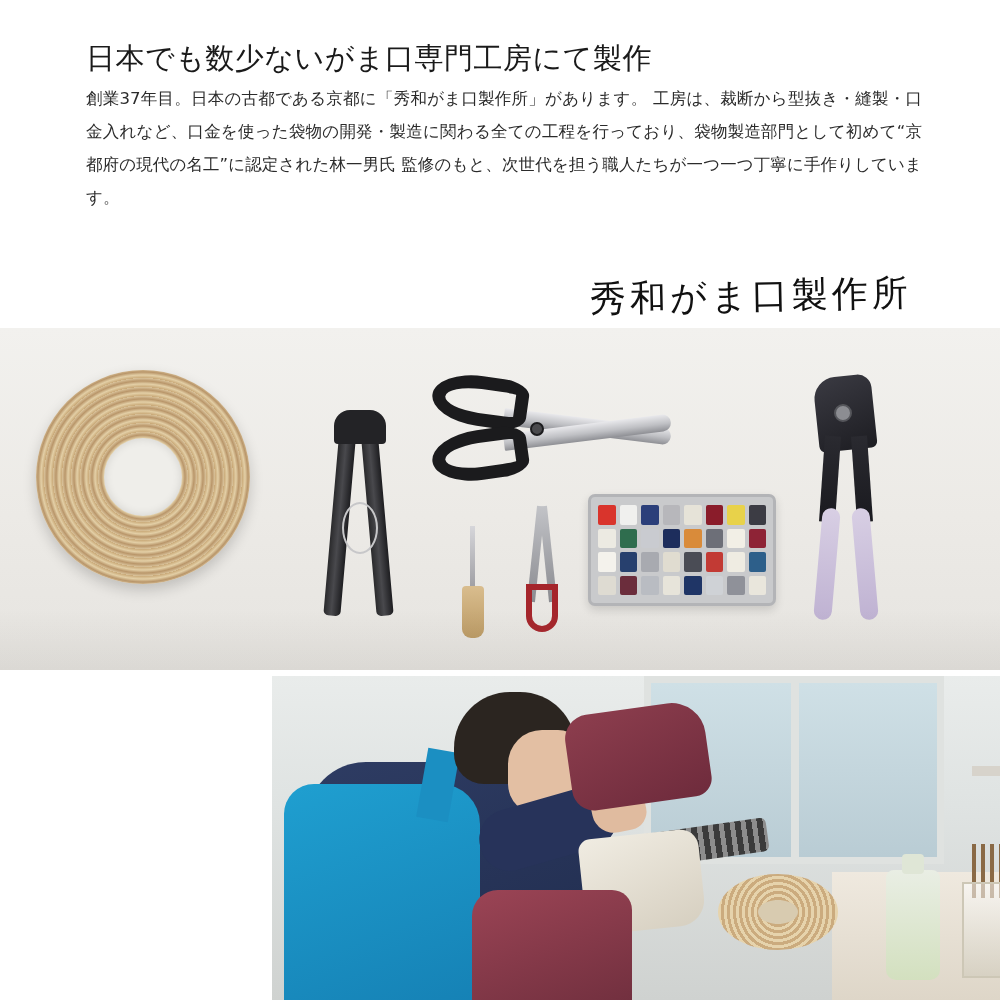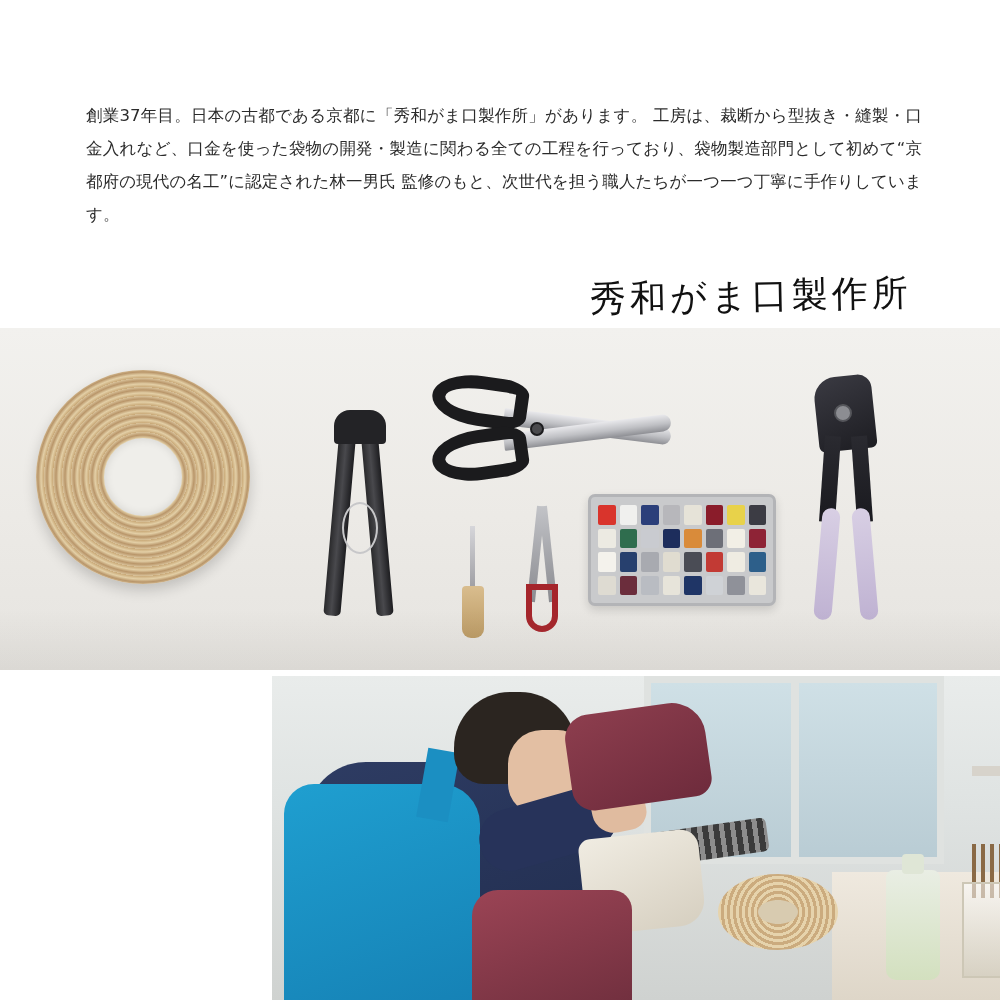--- a/index.html
+++ b/index.html
@@ -29,21 +29,21 @@
     letter-spacing: 0.5px;
     color: #1a1a1a;
     font-family: "DejaVu Sans", sans-serif;
     white-space: nowrap;
   }
 
   
   .body-copy {
     position: absolute;
     left: 86px;
-    top: 82px;
+    top: 65px;
     width: 836px;
     font-size: 16.5px;
     line-height: 2.0;
     color: #2b2b2b;
     font-family: "DejaVu Sans", sans-serif;
     text-align: justify;
     text-justify: inter-character;
   }
 
   
@@ -358,20 +358,21 @@
     background: repeating-linear-gradient(90deg,#3b3b3b 0 6px, #8d8d8d 6px 11px);
     border-radius: 6px;
     transform: rotate(-8deg);
   }
 </style>
 </head>
 <body>
 
 <div class="page">
 
+  <h1 class="heading">日本でも数少ないがま口専門工房にて製作</h1>
 
   <p class="body-copy">創業37年目。日本の古都である京都に「秀和がま口製作所」があります。 工房は、裁断から型抜き・縫製・口金入れなど、口金を使った袋物の開発・製造に関わる全ての工程を行っており、袋物製造部門として初めて“京都府の現代の名工”に認定された林一男氏 監修のもと、次世代を担う職人たちが一つ一つ丁寧に手作りしています。</p>
 
   <div class="brand-mark">秀和がま口製作所</div>
 
   <div class="photo-tools">
 
     <div class="coil"></div>
 
     <div class="pliers">

